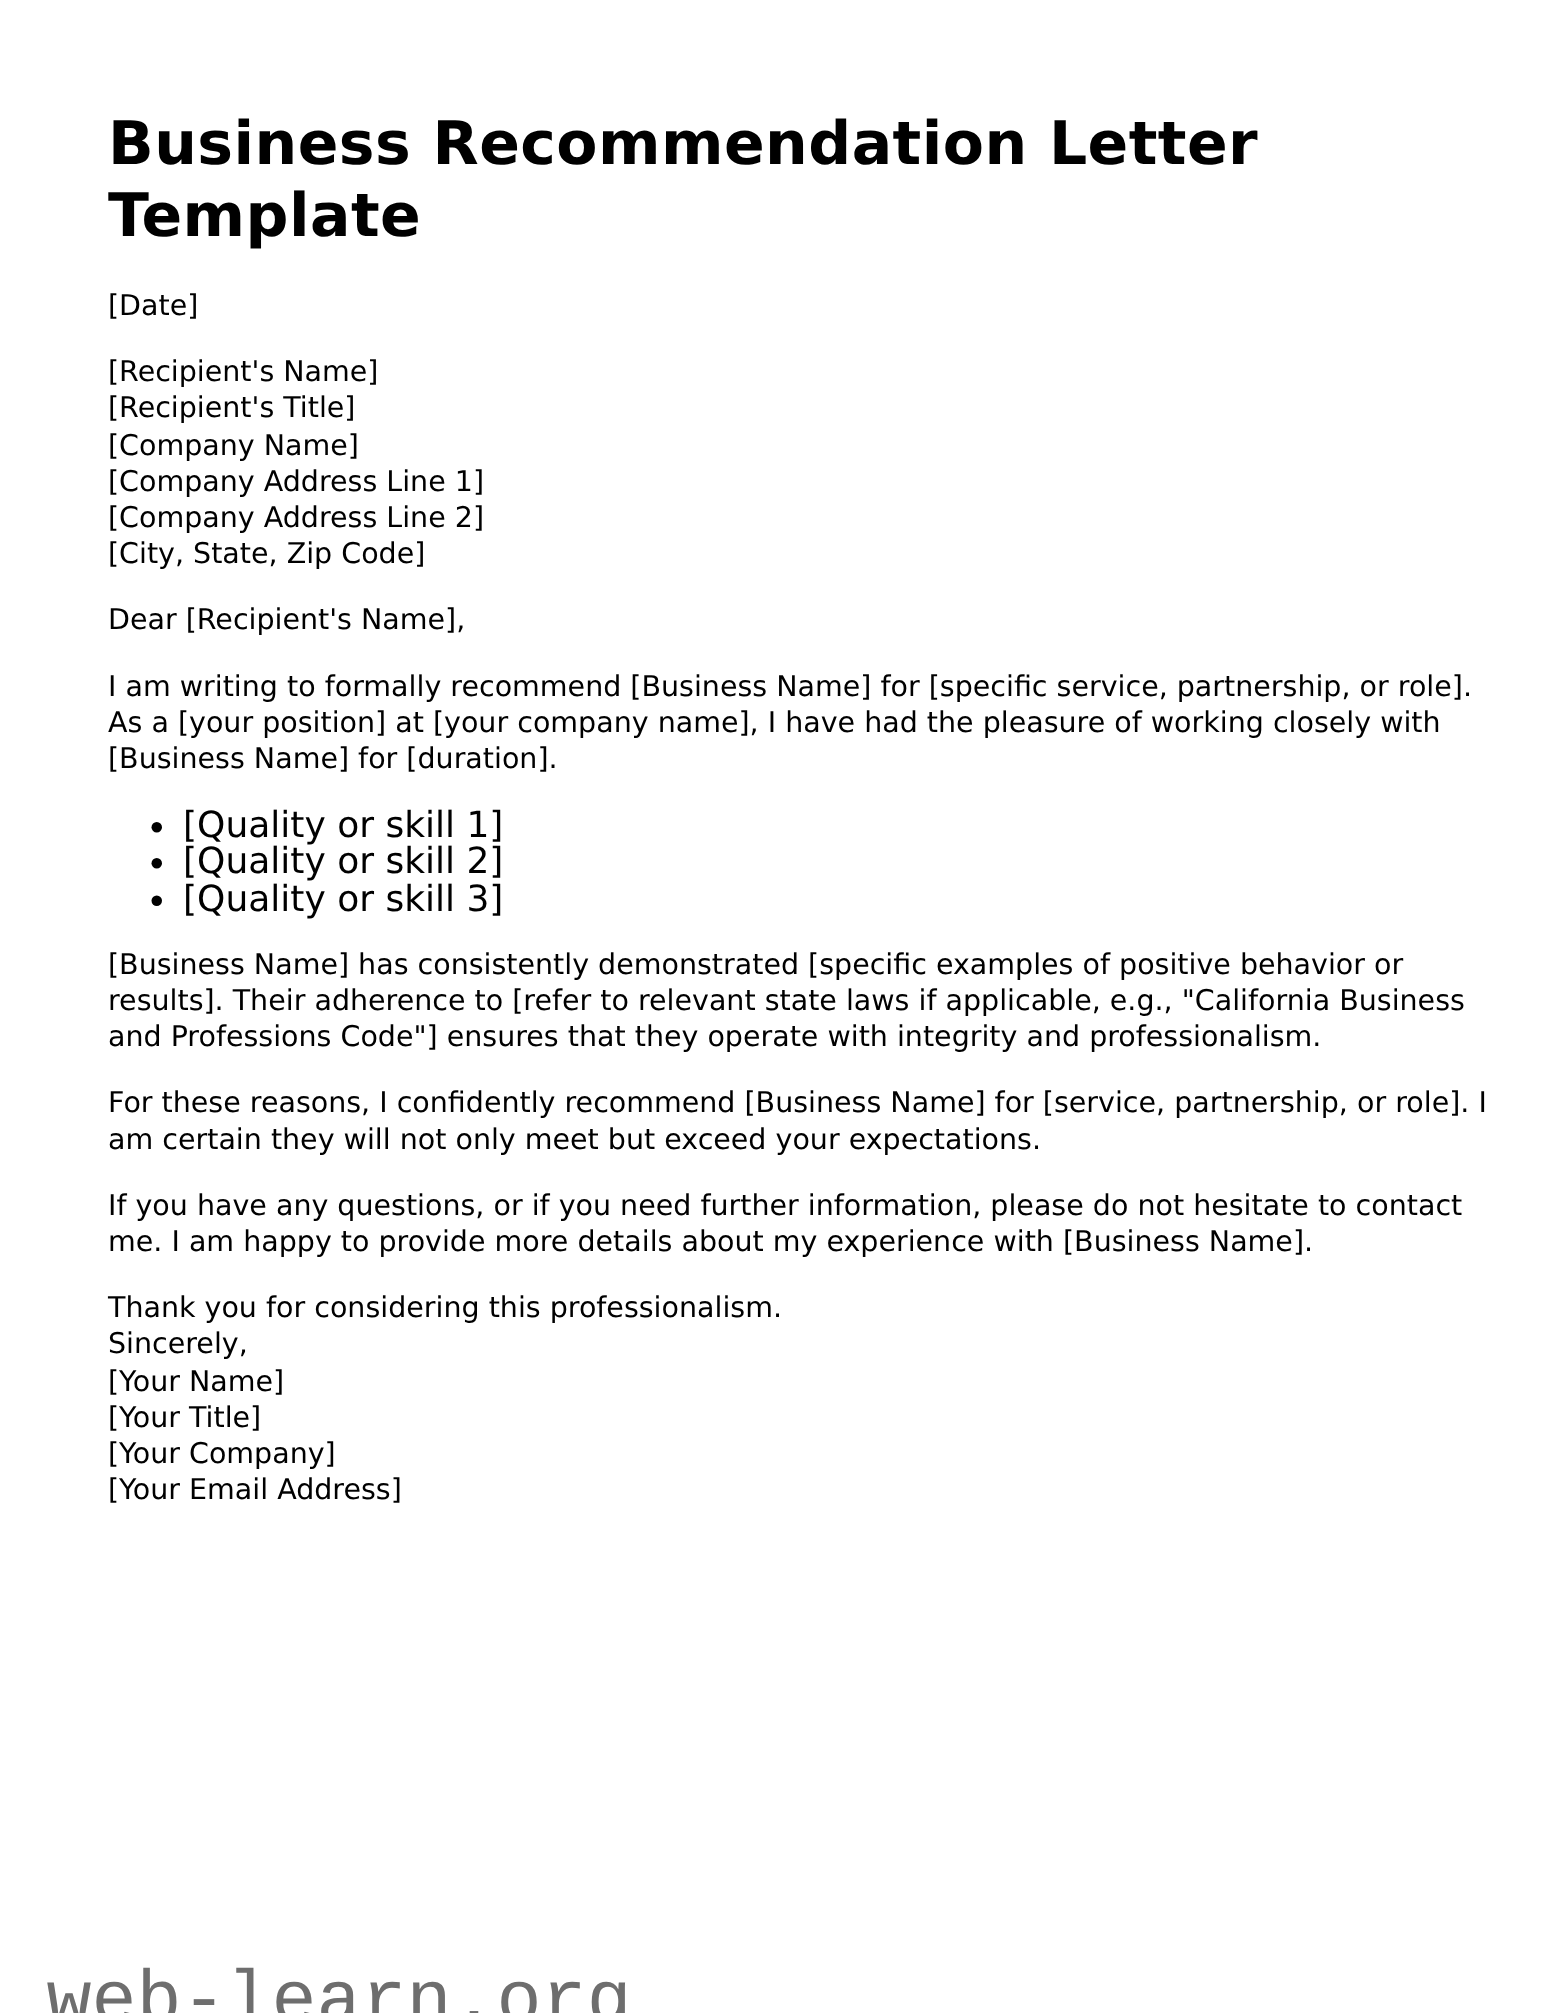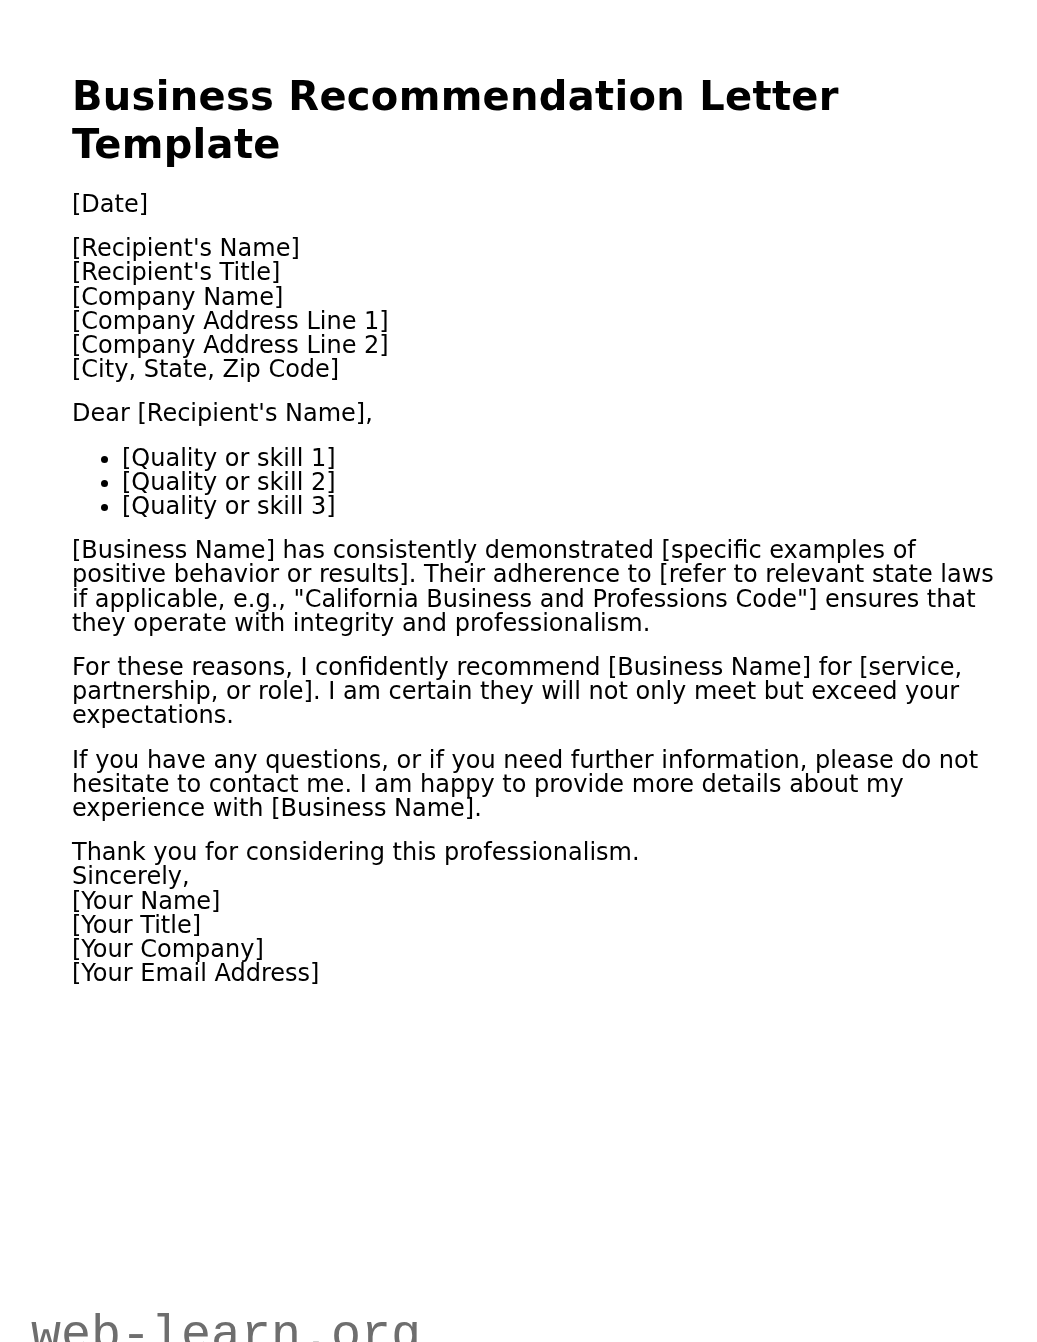--- a/index.html
+++ b/index.html
@@ -24,21 +24,21 @@
     h1.title {
       margin: 0 0 24px 0;
       font-family: "DejaVu Sans", sans-serif;
       font-weight: bold;
       font-size: 40px;
       line-height: 48px;
       letter-spacing: 0.3px;
     }
     p {
       margin: 0 0 20px 0;
-      font-size: 24px;
+      font-size: 19px;
       line-height: 24.2px;
     }
     .line { display: block; }
     ul.qualities {
       margin: 0 0 20px 0;
       padding-left: 50px;
       font-size: 24px;
       line-height: 24.2px;
     }
     ul.qualities li { padding-left: 0; }
@@ -65,20 +65,21 @@
     <span class="line">[Recipient's Name]</span>
     <span class="line">[Recipient's Title]</span>
     <span class="line">[Company Name]</span>
     <span class="line">[Company Address Line 1]</span>
     <span class="line">[Company Address Line 2]</span>
     <span class="line">[City, State, Zip Code]</span>
   </p>
 
   <p>Dear [Recipient's Name],</p>
 
+  <p>I am writing to formally recommend [Business Name] for [specific service, partnership, or role]. As a [your position] at [your company name], I have had the pleasure of working closely with [Business Name] for [duration].</p>
 
 
   <ul class="qualities">
     <li>[Quality or skill 1]</li>
     <li>[Quality or skill 2]</li>
     <li>[Quality or skill 3]</li>
   </ul>
 
   <p>[Business Name] has consistently demonstrated [specific examples of positive behavior or results]. Their adherence to [refer to relevant state laws if applicable, e.g., "California Business and Professions Code"] ensures that they operate with integrity and professionalism.</p>
 

